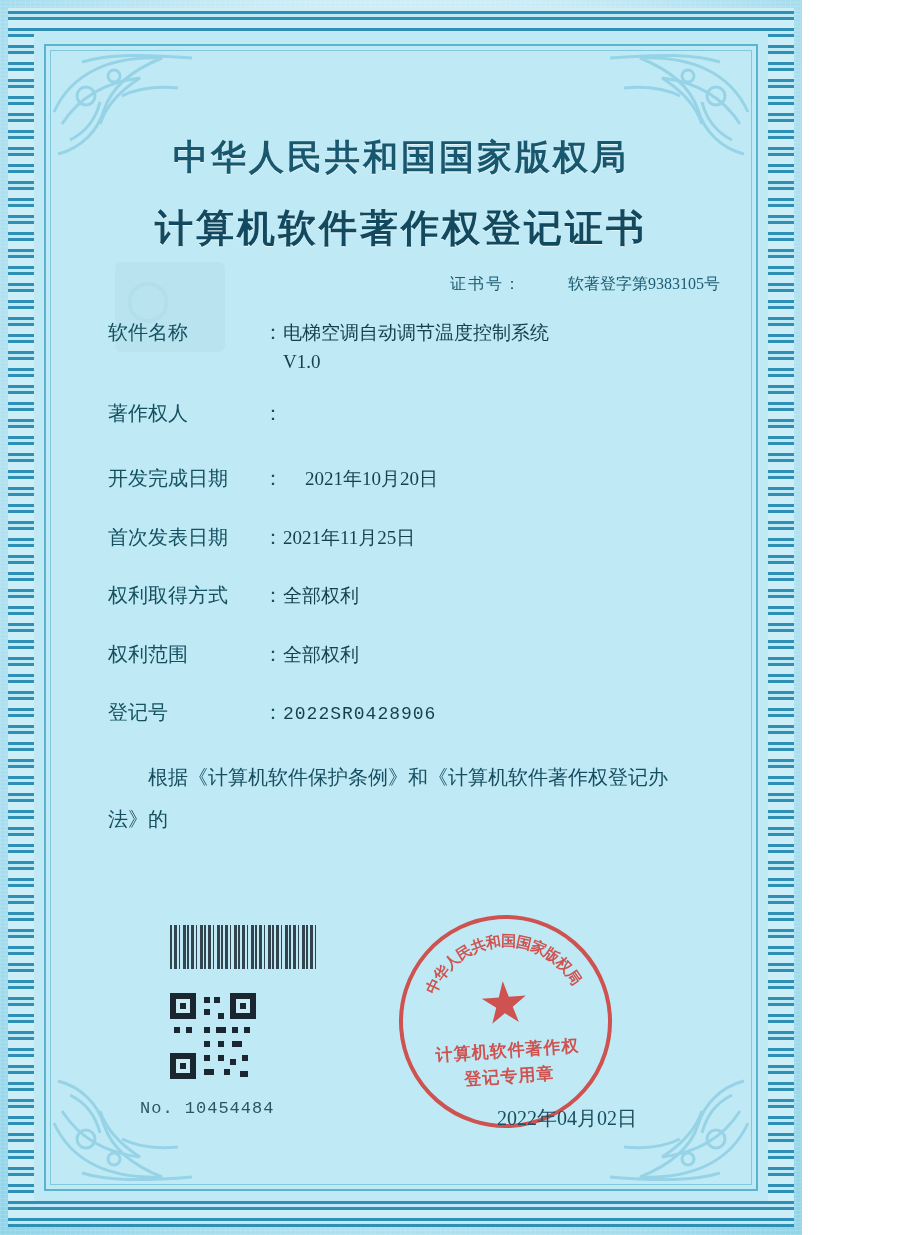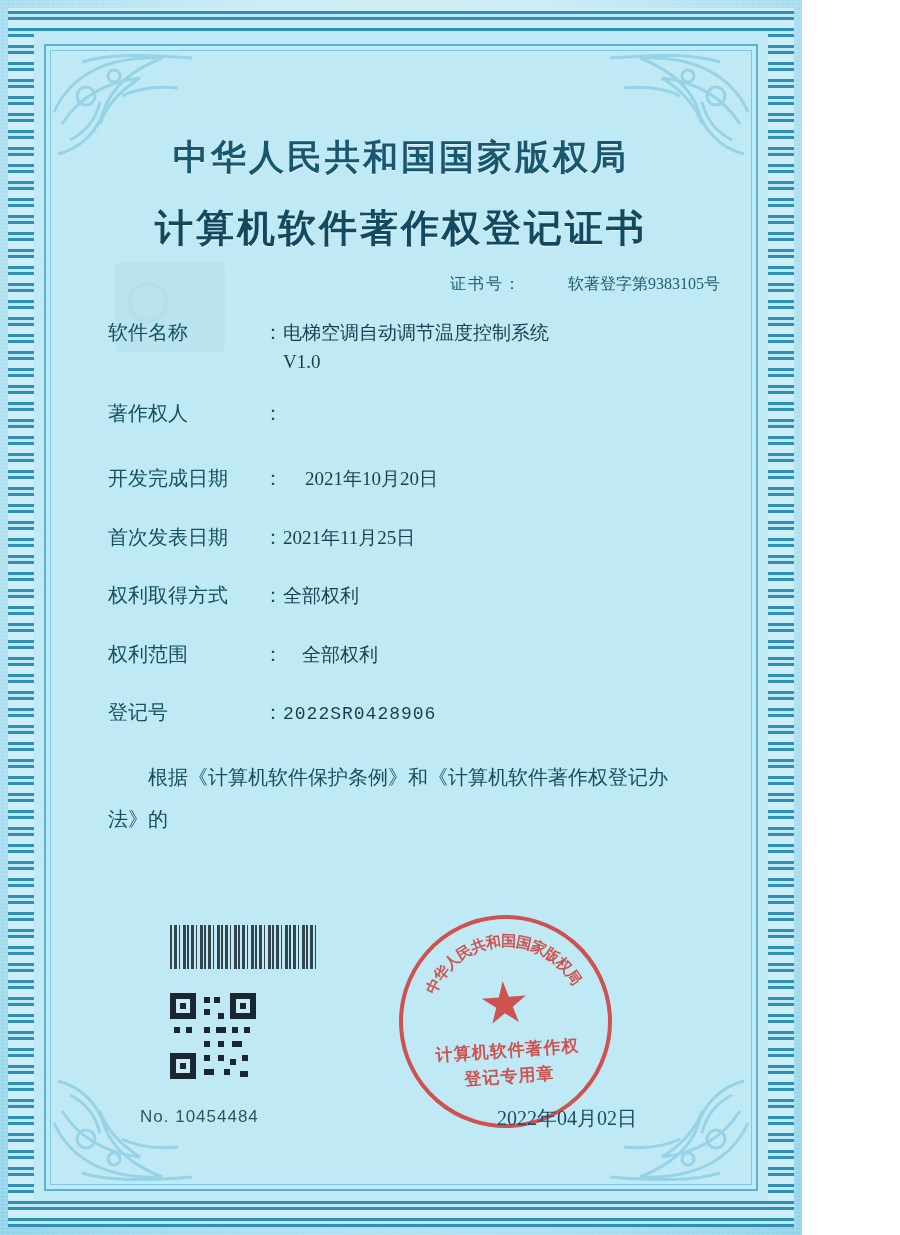--- a/index.html
+++ b/index.html
@@ -156,24 +156,24 @@
     position: absolute;
     left: 110px;
     top: 78px;
     width: 86px;
     height: 86px;
   }
   .qr-cell { position: absolute; background: #1a2730; }
   .serial {
     position: absolute;
     left: 80px;
-    top: 192px;
+    top: 184px;
     font-size: 17px;
     color: #2d5664;
-    font-family: Liberation Sans, sans-serif;
+    font-family: Liberation Mono, monospace;
     letter-spacing: 1px;
   }
   .seal {
     position: absolute;
     right: 130px;
     top: 0px;
     width: 205px;
     height: 205px;
     border: 4px solid #d2322d;
     border-radius: 50%;
@@ -334,21 +334,21 @@
       </div>
 
       <div class="row" style="margin-bottom:30px;">
         <div class="label">
           <span>权利取得方式</span>
             <span class="colon">：</span>
         </div>
         <div class="value">全部权利</div>
       </div>
 
-      <div class="row" style="margin-bottom:30px;gap:19px;">
+      <div class="row" style="margin-bottom:30px;">
         <div class="label">
           <span>权利范围</span>
             <span class="colon">：</span>
         </div>
         <div class="value">全部权利</div>
       </div>
 
       <div class="row">
         <div class="label">
           <span>登记号</span>

